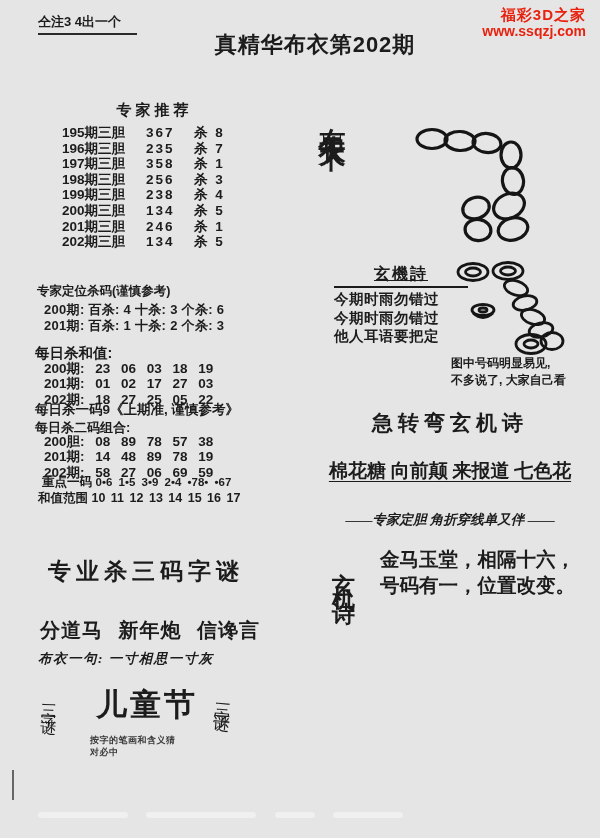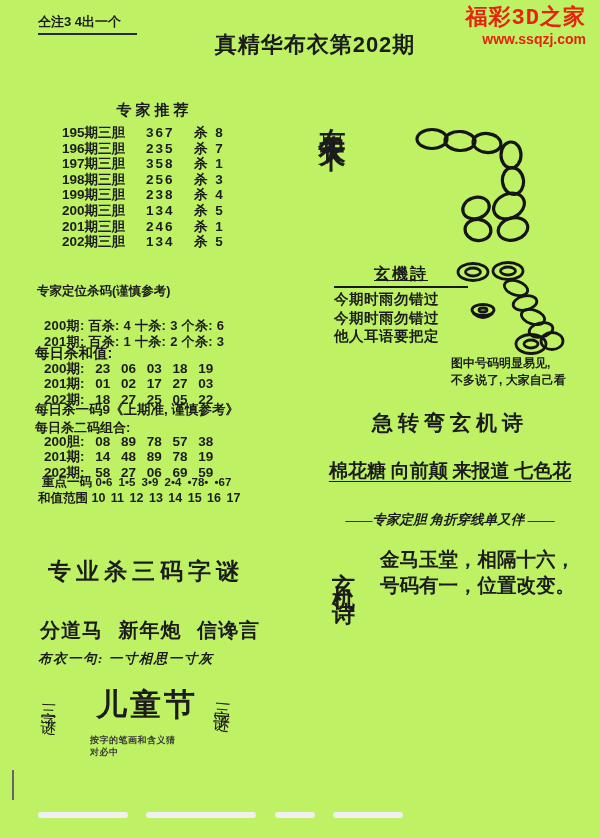--- a/index.html
+++ b/index.html
@@ -1,43 +1,43 @@
 <!DOCTYPE html>
 <html><head>
 <meta charset="utf-8">
 <style>
   html,body { margin:0; padding:0; background:#ffffff; }
   .page {
     position:relative; width:600px; height:838px; margin:0 auto;
-    background:#bef264; overflow:hidden;
+    background:#e5e5e5; overflow:hidden;
     font-family:"Liberation Sans", sans-serif; color:#1c1c1c;
   }
   
   .corner-note {
     position:absolute; left:38px; top:13px;
     font-size:13px; font-weight:bold;
     border-bottom:2px solid #2a2a2a; padding:0 16px 2px 0;
   }
   .logo { position:absolute; right:14px; top:6px; text-align:right; color:#e8220f; font-weight:bold; line-height:1.15; }
-  .logo-name { font-size:22px; letter-spacing:1px;font-family:Liberation Mono, monospace; }
+  .logo-name { font-size:15px; letter-spacing:1px; }
   .logo-url  { font-size:14px; }
   .page-title {
     position:absolute; left:30px; top:30px; width:570px; text-align:center;
     font-size:22px; font-weight:900; letter-spacing:1px;
   }
   
   .expert { position:absolute; left:62px; top:101px; width:185px; }
   .expert-title { text-align:center; font-size:15px; font-weight:bold; letter-spacing:4px; margin-bottom:5px; }
   .er-row { display:flex; font-size:13.5px; font-weight:bold; line-height:15.6px; }
   .er-p { width:84px; }
   .er-d { width:48px; letter-spacing:2px; }
   .er-k { width:50px; word-spacing:4px; }
   
   .pk { position:absolute; left:37px; top:283px; font-weight:bold; }
-  .pk-title { font-size:12.5px; margin-bottom:18px; }
+  .pk-title { font-size:12.5px; margin-bottom:2px; }
   .pk-row { font-size:13px; line-height:16px; padding-left:7px; letter-spacing:0.3px; }
   .dks-title { position:absolute; left:35px; top:344px; font-size:14.5px; font-weight:bold; }
   .dks-rows { position:absolute; left:44px; top:361px; font-size:13.5px; font-weight:bold; line-height:15.3px; word-spacing:7px; }
   .dk1 { position:absolute; left:35px; top:401px; font-size:13.5px; font-weight:bold; }
   .dk2-title { position:absolute; left:35px; top:419px; font-size:13px; font-weight:bold; }
   .dk2-rows { position:absolute; left:44px; top:434px; font-size:13.5px; font-weight:bold; line-height:15.3px; word-spacing:7px; }
   .key1 { position:absolute; left:42px; top:474px; font-size:12.5px; font-weight:bold; }
   .key1 .val { font-size:11.5px; word-spacing:3px; }
   .range { position:absolute; left:38px; top:490px; font-size:12.5px; font-weight:bold; }
   .range .val { word-spacing:2px; }

